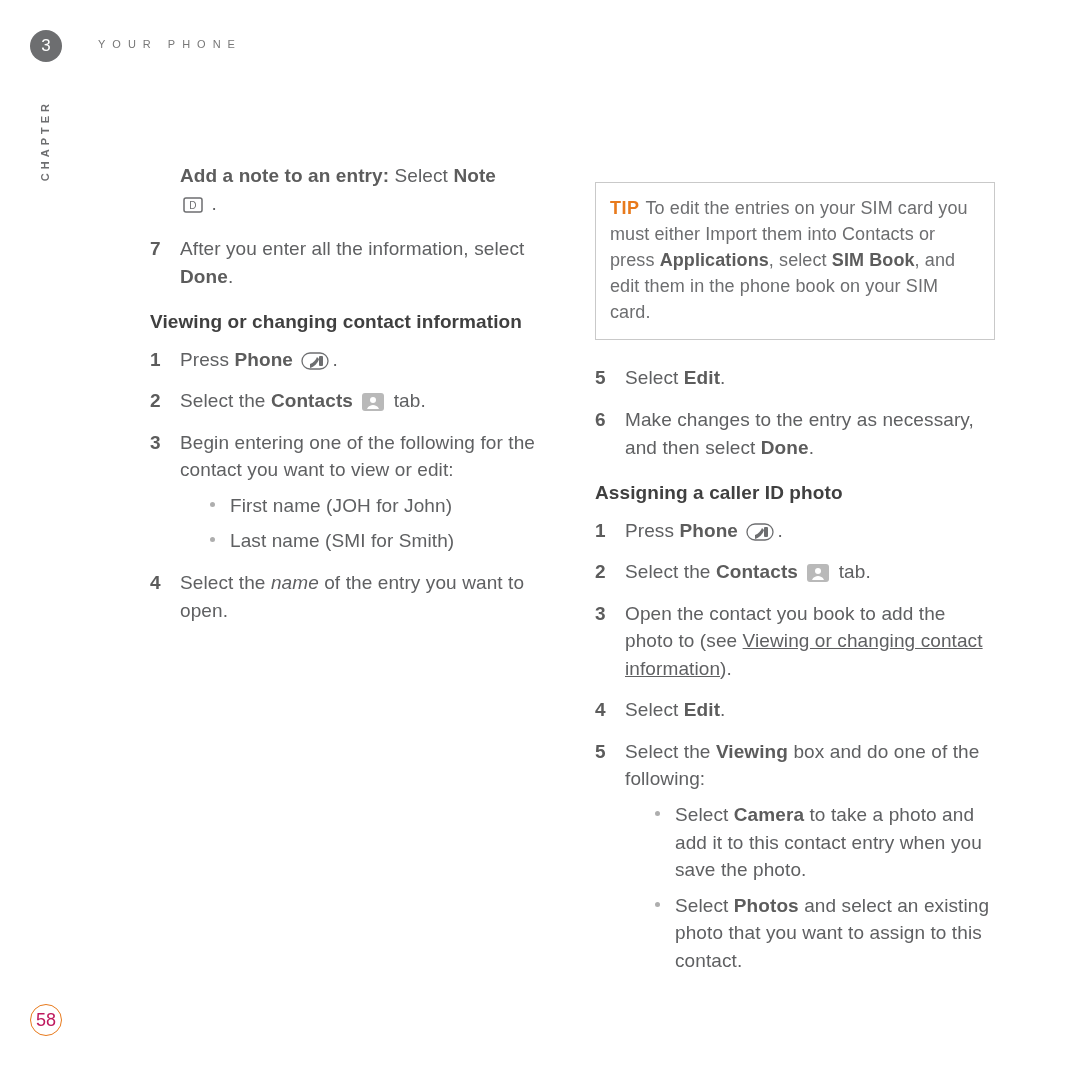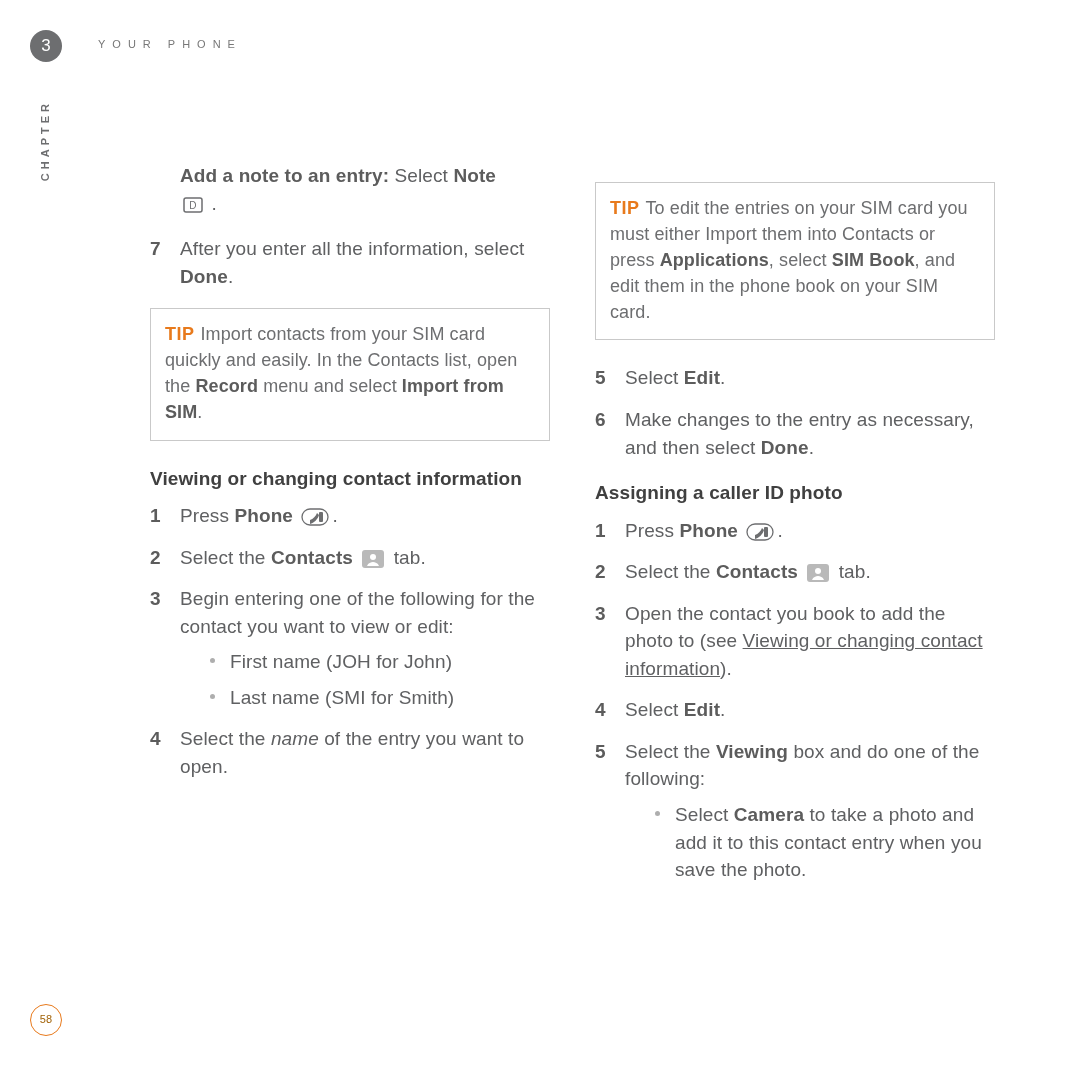--- a/index.html
+++ b/index.html
@@ -150,22 +150,22 @@
     position: absolute;
     left: 30px;
     bottom: 44px;
     width: 30px;
     height: 30px;
     border: 1.5px solid #e87a1c;
     border-radius: 50%;
     display: flex;
     align-items: center;
     justify-content: center;
-    font-size: 11px;
-    color: #a16207;
+    font-size: 18px;
+    color: #be185d;
   }
 </style>
 </head>
 <body>
 
 <div class="page">
 
   <div class="chapter-badge">
     <span>3</span>
   </div>
@@ -185,23 +185,20 @@
     </div>
 
 
     <ol class="steps" style="margin-top:18px">
       <li>
         <span class="num">7</span>
         <span>After you enter all the information, select </span><span class="b">Done</span><span>.</span>
       </li>
     </ol>
 
-    <div class="tip-box">
-      <span class="tip-label">TIP</span><span>Import contacts from your SIM card quickly and easily. In the Contacts list, open the </span><span class="b">Record</span><span> menu and select </span><span class="b">Import from SIM</span><span>.</span>
-    </div>
 
     <div class="section-title">Viewing or changing contact information</div>
 
     <ol class="steps">
       <li>
         <span class="num">1</span>
         <span>Press </span><span class="b">Phone </span>
         <span class="icon">
           <svg width="28" height="18" viewBox="0 0 28 18">
               <rect x="1" y="1" width="26" height="16" rx="8" fill="none" stroke="#6d6e70" stroke-width="1.3"></rect>
@@ -286,20 +283,23 @@
         <span class="num">4</span>
         <span>Select </span><span class="b">Edit</span><span>.</span>
       </li>
       <li>
         <span class="num">5</span>
         <span>Select the </span><span class="b">Viewing</span><span> box and do one of the following:</span>
         <ul class="bullets">
           <li>
             <span>Select </span><span class="b">Camera</span><span> to take a photo and add it to this contact entry when you save the photo.</span>
           </li>
+          <li>
+            <span>Select </span><span class="b">Photos</span><span> and select an existing photo that you want to assign to this contact.</span>
+          </li>
         </ul>
       </li>
     </ol>
   </div>
 
   <div class="page-num">
     <span>58</span>
   </div>
 </div>
 

